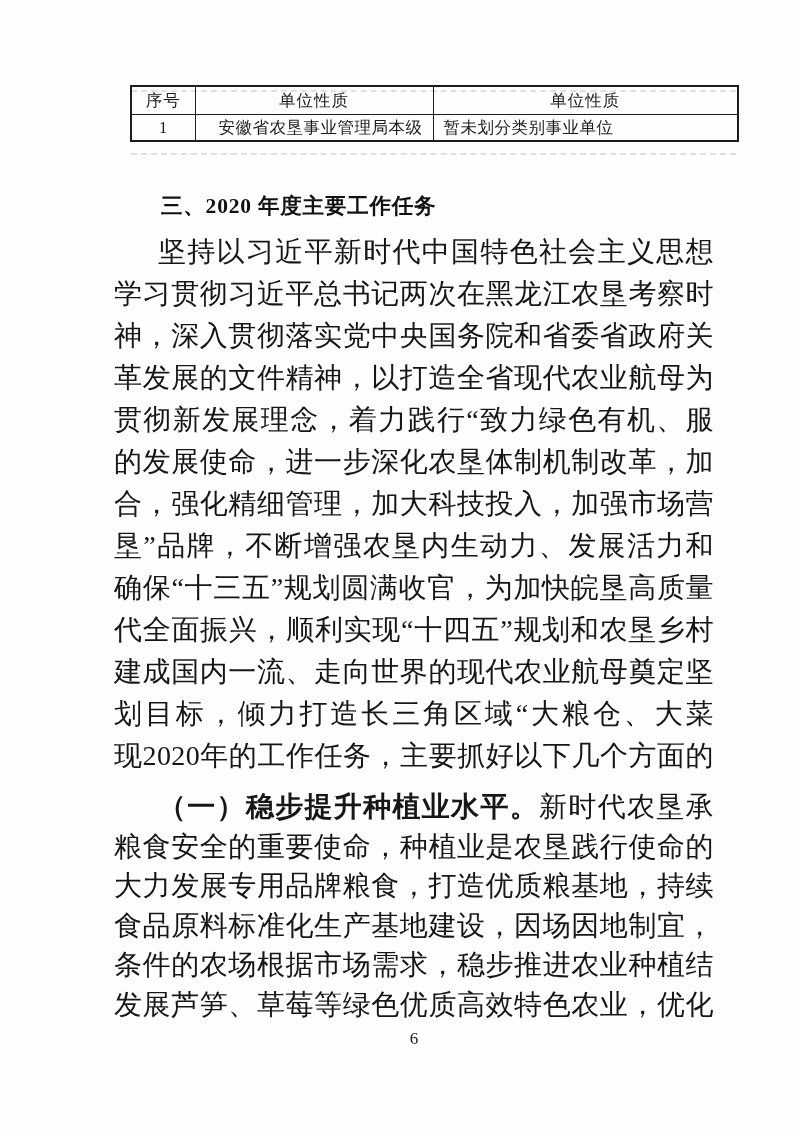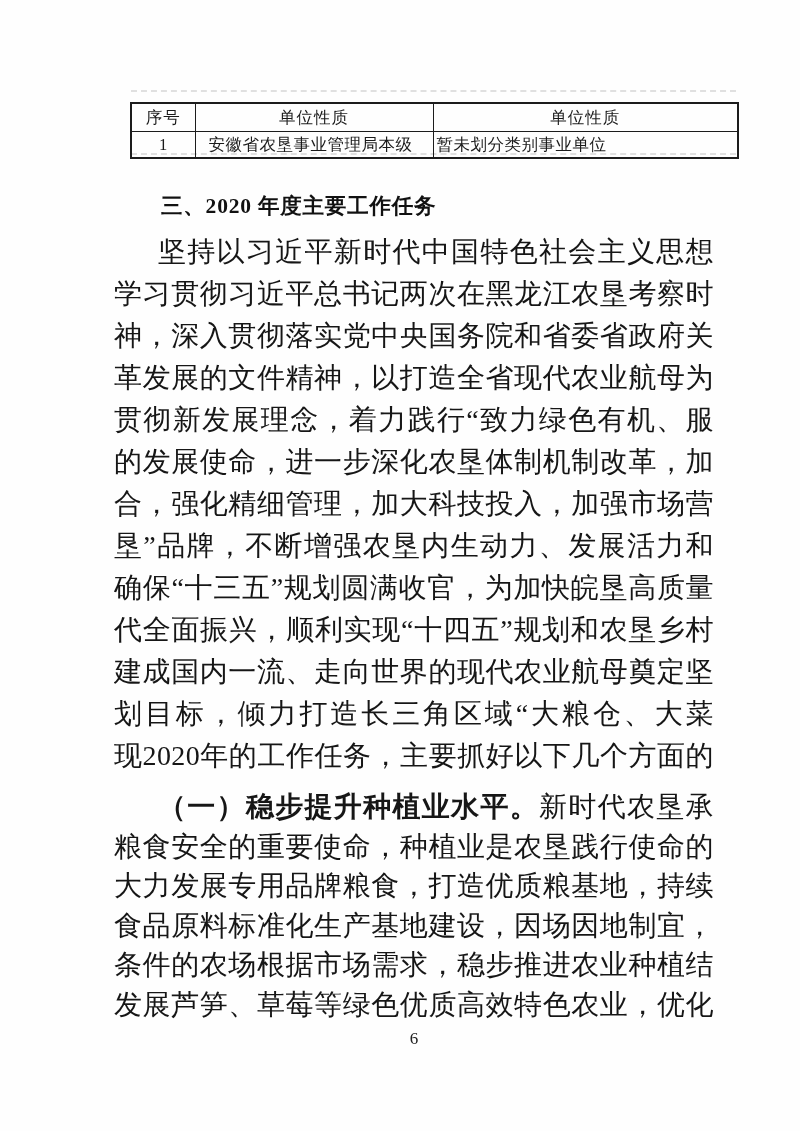--- a/index.html
+++ b/index.html
@@ -7,33 +7,33 @@
     position:relative;width:800px;height:1131px;margin:0 auto;
     background:#fefefe;color:#1a1a1a;overflow:hidden;
     font-family:"Liberation Serif","DejaVu Serif",serif;
   }
   
   .scan-line{position:absolute;height:0;border-top:2px dashed #c9c9c9;opacity:.55;}
   .scan-line.one{left:131px;top:90px;width:605px;}
   .scan-line.two{left:131px;top:153px;width:605px;}
 
   .unit-table{
-    position:absolute;left:130px;top:102px;width:607px;
+    position:absolute;left:130px;top:85px;width:607px;
     border-collapse:collapse;table-layout:fixed;
     border:2.5px solid #1c1c1c;
   }
   .unit-table th,.unit-table td{
     border:1.5px solid #1c1c1c;
     font-weight:normal;padding:0;overflow:hidden;white-space:nowrap;
   }
   .unit-table th{height:27px;font-size:16.5px;text-align:center;letter-spacing:1px;}
   .unit-table td{height:25px;font-size:16.5px;letter-spacing:.5px;}
   .unit-table td.c0{text-align:center;}
-  .unit-table td.c1{text-align:left;padding-left:13px;}
-  .unit-table td.c2{text-align:left;padding-left:3px;}
+  .unit-table td.c1{text-align:center;padding-left:13px;}
+  .unit-table td.c2{text-align:left;padding-left:10px;}
 
   .heading{
     position:absolute;left:161px;top:191px;margin:0;
     font-size:21.5px;font-weight:700;letter-spacing:.8px;color:#111;
   }
 
   .body-text{position:absolute;left:114px;top:231px;width:600px;font-size:28px;color:#161616;}
   .para{margin:0;}
   .para.p1{margin-top:10px;}
   .line{

